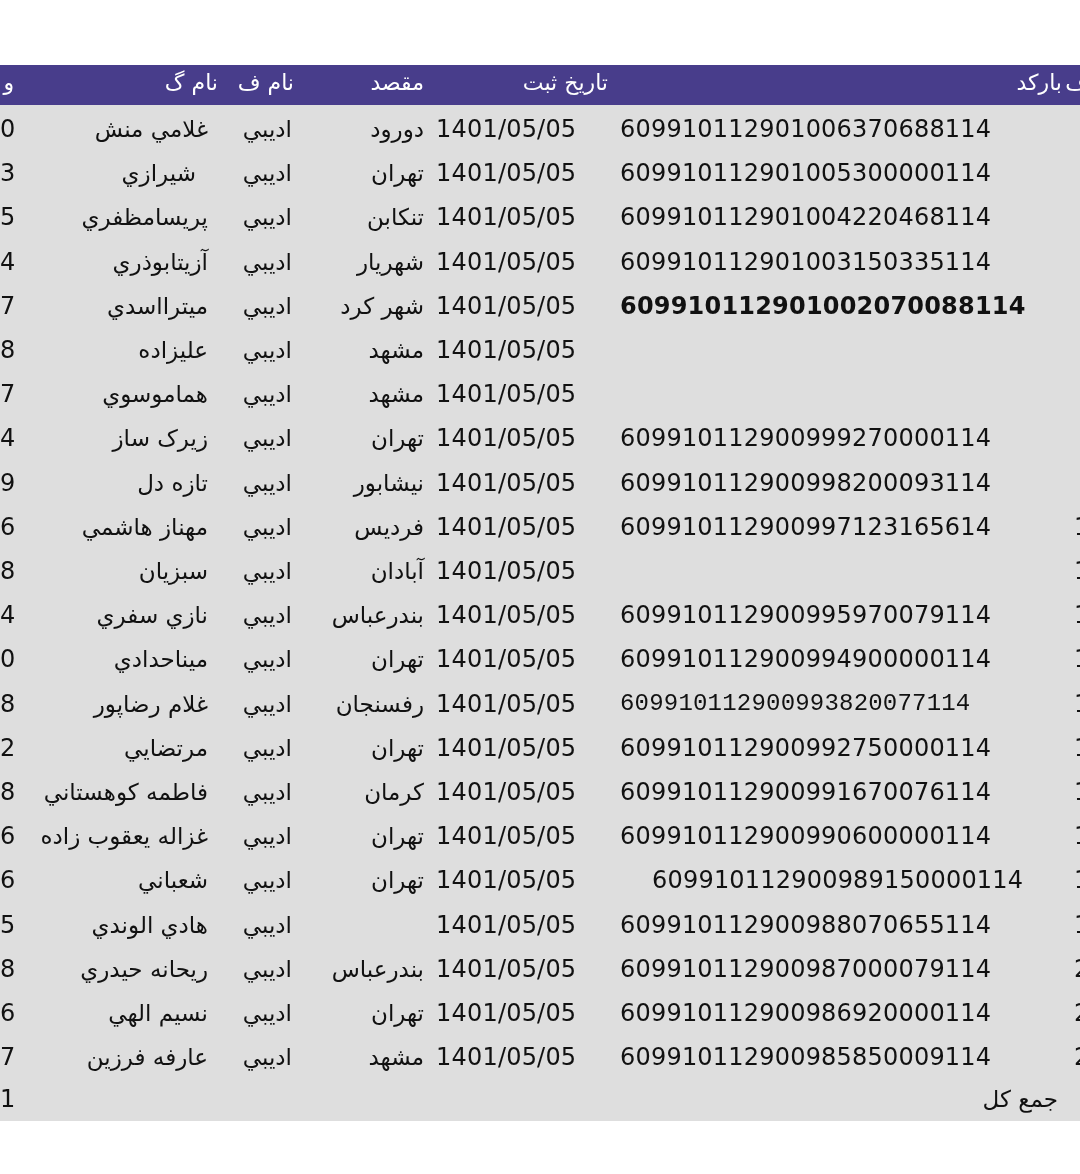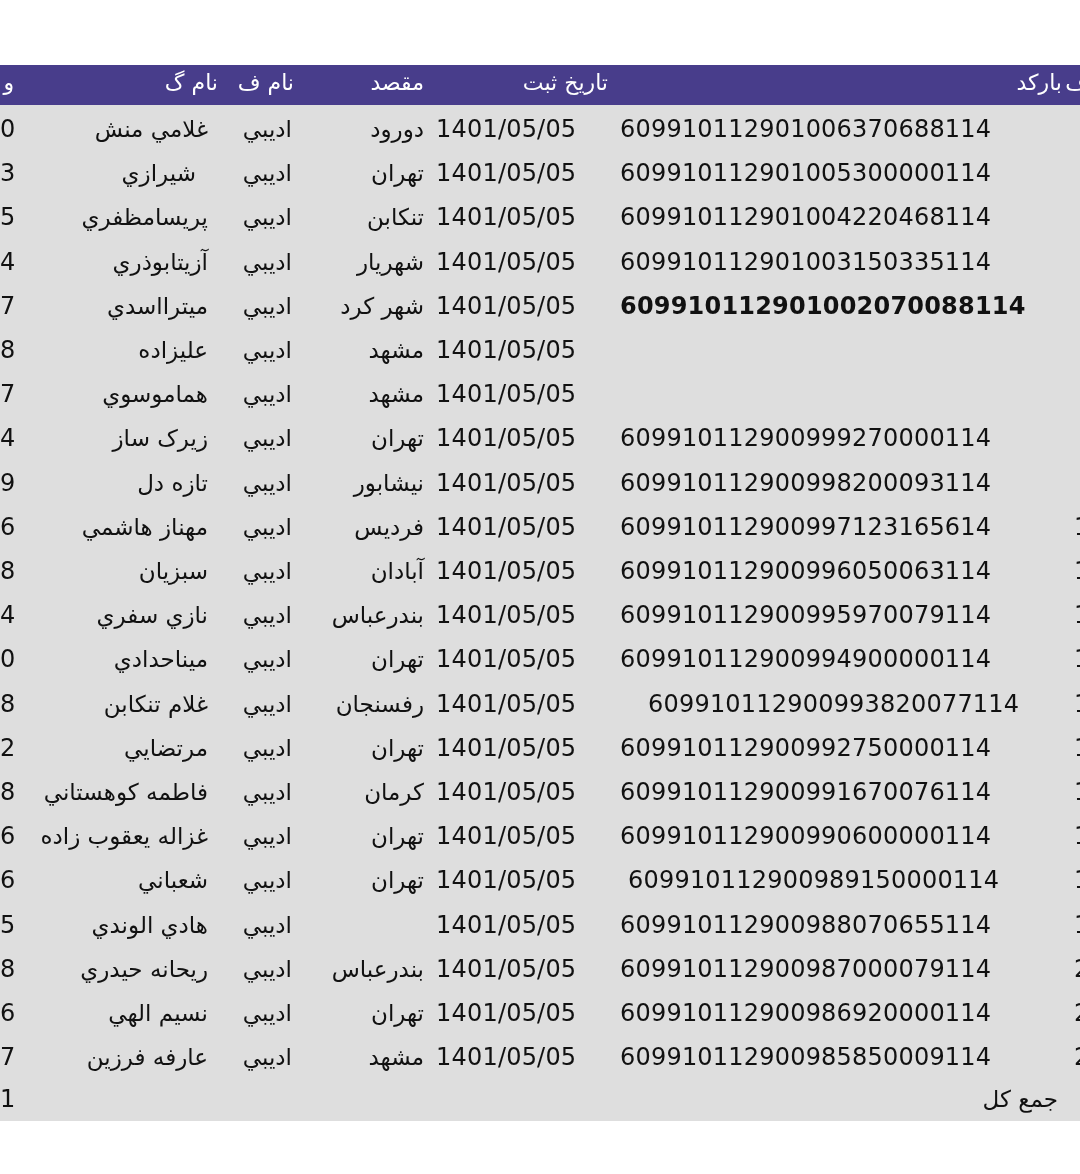--- a/index.html
+++ b/index.html
@@ -116,21 +116,20 @@
         <div class="cell num l-align" style="left:436px;width:150px;">1401/05/05</div>
         <div class="cell num l-align" style="left:620px;width:372px;">609910112900997123165614</div>
         <div class="cell num l-align" style="left:1074px;width:20px;">1</div>
       </div>
       <div class="row" style="top: 484px;">
         <div class="cell num l-align" style="left:0;width:20px;">8</div>
         <div class="cell ar r-align" style="left:20px;width:188px;">سبزيان</div>
         <div class="cell ar r-align" style="left:222px;width:70px;">اديبي</div>
         <div class="cell ar r-align" style="left:300px;width:124px;">آبادان</div>
         <div class="cell num l-align" style="left:436px;width:150px;">1401/05/05</div>
-        <div class="cell num l-align" style="left:620px;width:372px;">609910112900996050063114</div>
         <div class="cell num l-align" style="left:1074px;width:20px;">1</div>
       </div>
       <div class="row" style="top: 528.2px;">
         <div class="cell num l-align" style="left:0;width:20px;">4</div>
         <div class="cell ar r-align" style="left:20px;width:188px;">نازي سفري</div>
         <div class="cell ar r-align" style="left:222px;width:70px;">اديبي</div>
         <div class="cell ar r-align" style="left:300px;width:124px;">بندرعباس</div>
         <div class="cell num l-align" style="left:436px;width:150px;">1401/05/05</div>
         <div class="cell num l-align" style="left:620px;width:372px;">609910112900995970079114</div>
         <div class="cell num l-align" style="left:1074px;width:20px;">1</div>
@@ -139,25 +138,25 @@
         <div class="cell num l-align" style="left:0;width:20px;">0</div>
         <div class="cell ar r-align" style="left:20px;width:188px;">ميناحدادي</div>
         <div class="cell ar r-align" style="left:222px;width:70px;">اديبي</div>
         <div class="cell ar r-align" style="left:300px;width:124px;">تهران</div>
         <div class="cell num l-align" style="left:436px;width:150px;">1401/05/05</div>
         <div class="cell num l-align" style="left:620px;width:372px;">609910112900994900000114</div>
         <div class="cell num l-align" style="left:1074px;width:20px;">1</div>
       </div>
       <div class="row" style="top: 616.6px;">
         <div class="cell num l-align" style="left:0;width:20px;">8</div>
-        <div class="cell ar r-align" style="left:20px;width:188px;">غلام تنكابن</div>
+        <div class="cell ar r-align" style="left:20px;width:188px;">غلام رضاپور</div>
         <div class="cell ar r-align" style="left:222px;width:70px;">اديبي</div>
         <div class="cell ar r-align" style="left:300px;width:124px;">رفسنجان</div>
         <div class="cell num l-align" style="left:436px;width:150px;">1401/05/05</div>
-        <div class="cell num l-align" style="left:648px;width:372px;">609910112900993820077114</div>
+        <div class="cell num l-align" style="left:620px;width:372px;font-family:Liberation Mono, monospace;">609910112900993820077114</div>
         <div class="cell num l-align" style="left:1074px;width:20px;">1</div>
       </div>
       <div class="row" style="top: 660.8px;">
         <div class="cell num l-align" style="left:0;width:20px;">2</div>
         <div class="cell ar r-align" style="left:20px;width:188px;">مرتضايي</div>
         <div class="cell ar r-align" style="left:222px;width:70px;">اديبي</div>
         <div class="cell ar r-align" style="left:300px;width:124px;">تهران</div>
         <div class="cell num l-align" style="left:436px;width:150px;">1401/05/05</div>
         <div class="cell num l-align" style="left:620px;width:372px;">609910112900992750000114</div>
         <div class="cell num l-align" style="left:1074px;width:20px;">1</div>
@@ -179,21 +178,21 @@
         <div class="cell num l-align" style="left:436px;width:150px;">1401/05/05</div>
         <div class="cell num l-align" style="left:620px;width:372px;">609910112900990600000114</div>
         <div class="cell num l-align" style="left:1074px;width:20px;">1</div>
       </div>
       <div class="row" style="top: 793.4px;">
         <div class="cell num l-align" style="left:0;width:20px;">6</div>
         <div class="cell ar r-align" style="left:20px;width:188px;">شعباني</div>
         <div class="cell ar r-align" style="left:222px;width:70px;">اديبي</div>
         <div class="cell ar r-align" style="left:300px;width:124px;">تهران</div>
         <div class="cell num l-align" style="left:436px;width:150px;">1401/05/05</div>
-        <div class="cell num l-align" style="left:628px;width:372px;">609910112900989150000114</div>
+        <div class="cell num l-align" style="left:652px;width:372px;">609910112900989150000114</div>
         <div class="cell num l-align" style="left:1074px;width:20px;">1</div>
       </div>
       <div class="row" style="top: 837.6px;">
         <div class="cell num l-align" style="left:0;width:20px;">5</div>
         <div class="cell ar r-align" style="left:20px;width:188px;">هادي الوندي</div>
         <div class="cell ar r-align" style="left:222px;width:70px;">اديبي</div>
         <div class="cell num l-align" style="left:436px;width:150px;">1401/05/05</div>
         <div class="cell num l-align" style="left:620px;width:372px;">609910112900988070655114</div>
         <div class="cell num l-align" style="left:1074px;width:20px;">1</div>
       </div>

